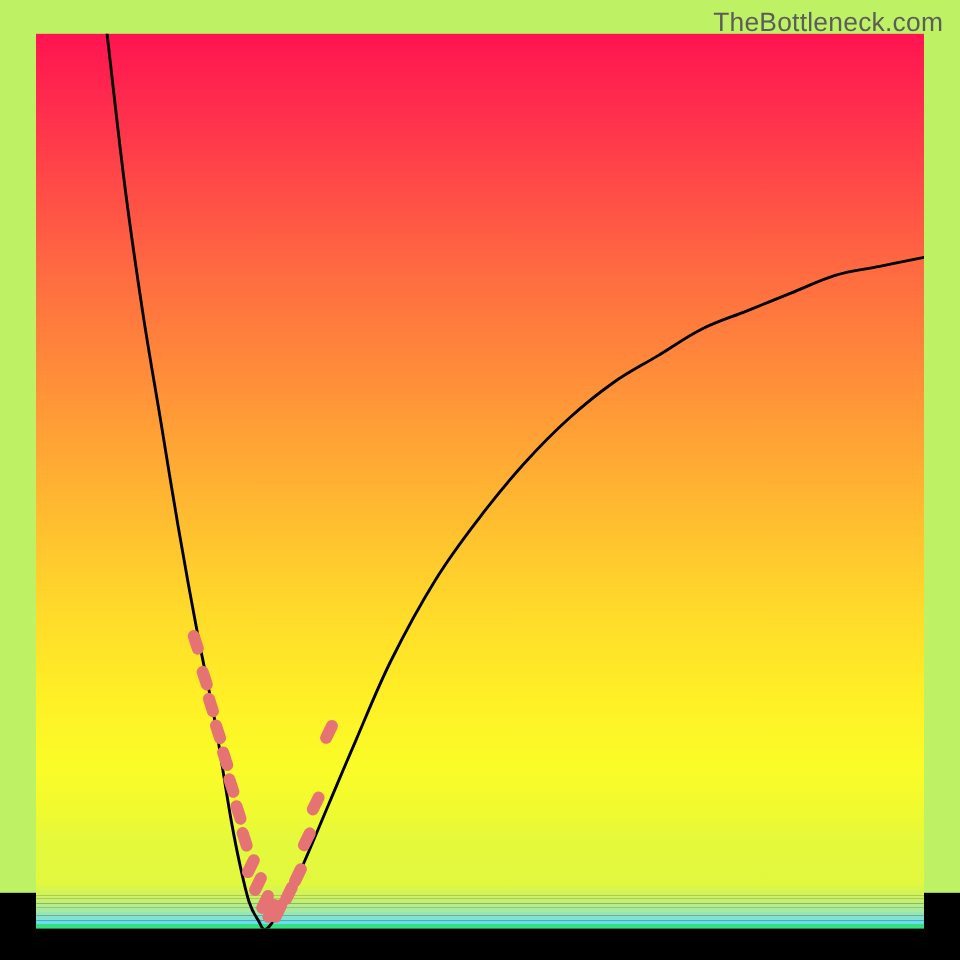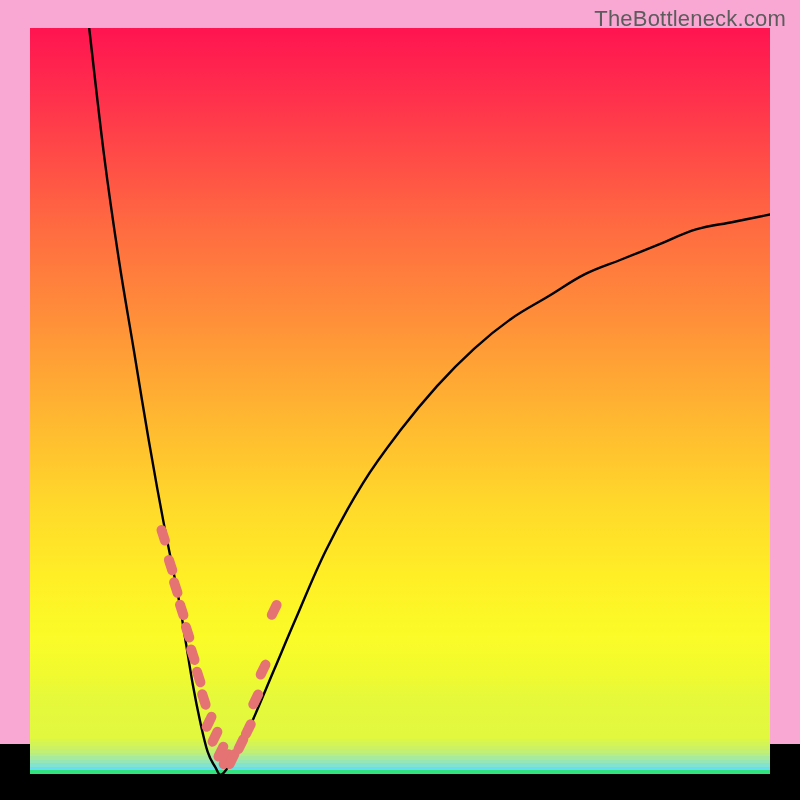--- a/index.html
+++ b/index.html
@@ -8,21 +8,21 @@
     width: 800px;
     height: 800px;
     background: #000000;
     overflow: hidden;
     font-family: Arial, Helvetica, sans-serif;
   }
   .stage {
     position: relative;
     width: 800px;
     height: 744px;
-    background: #f9a8d4;
+    background: #bef264;
   }
   .plot-area {
     position: absolute;
     left: 30px;
     top: 28px;
     width: 740px;
     height: 746px;
     overflow: hidden;
   }
   .gradient-bg {

